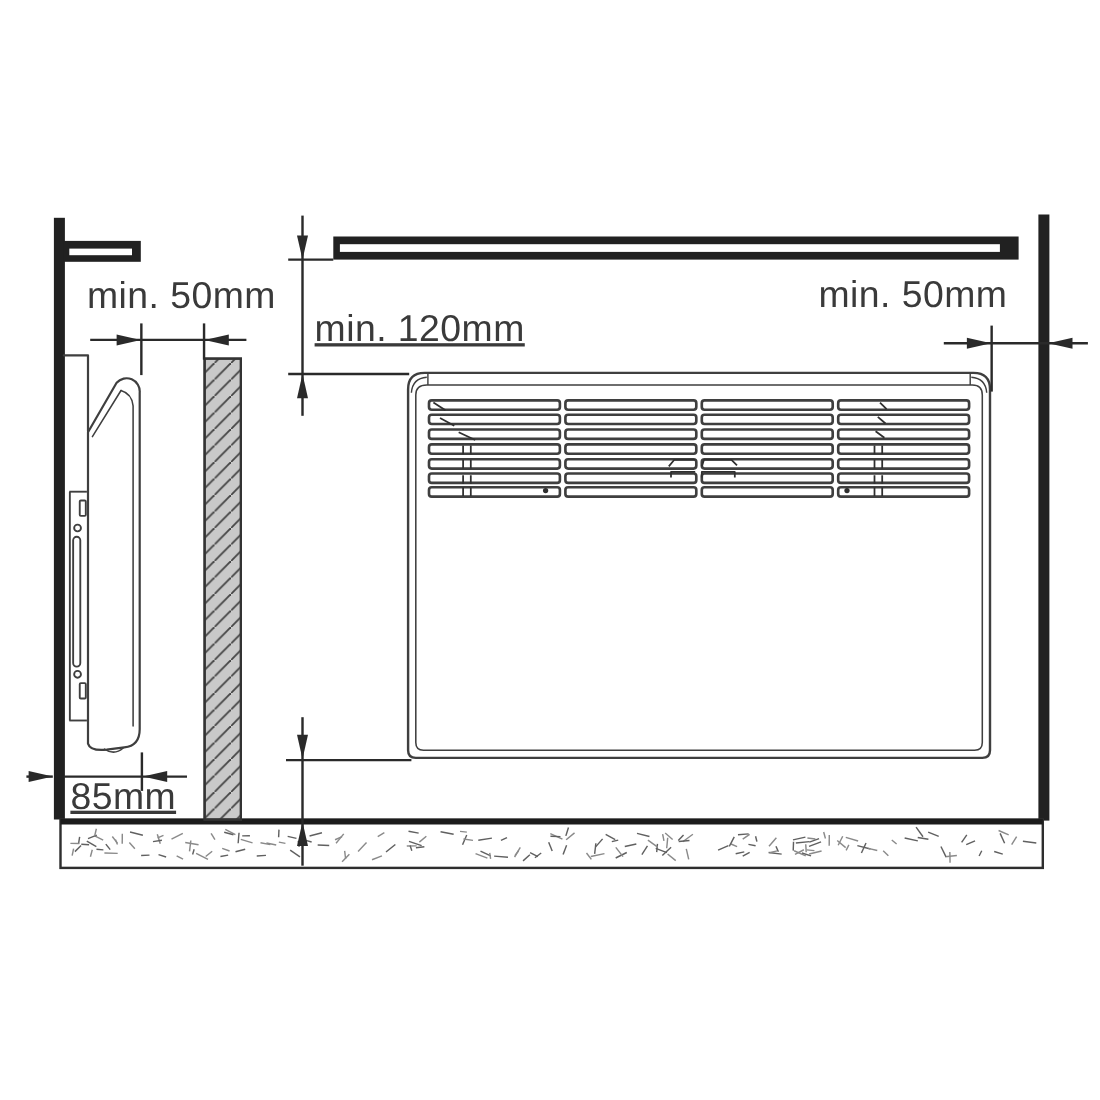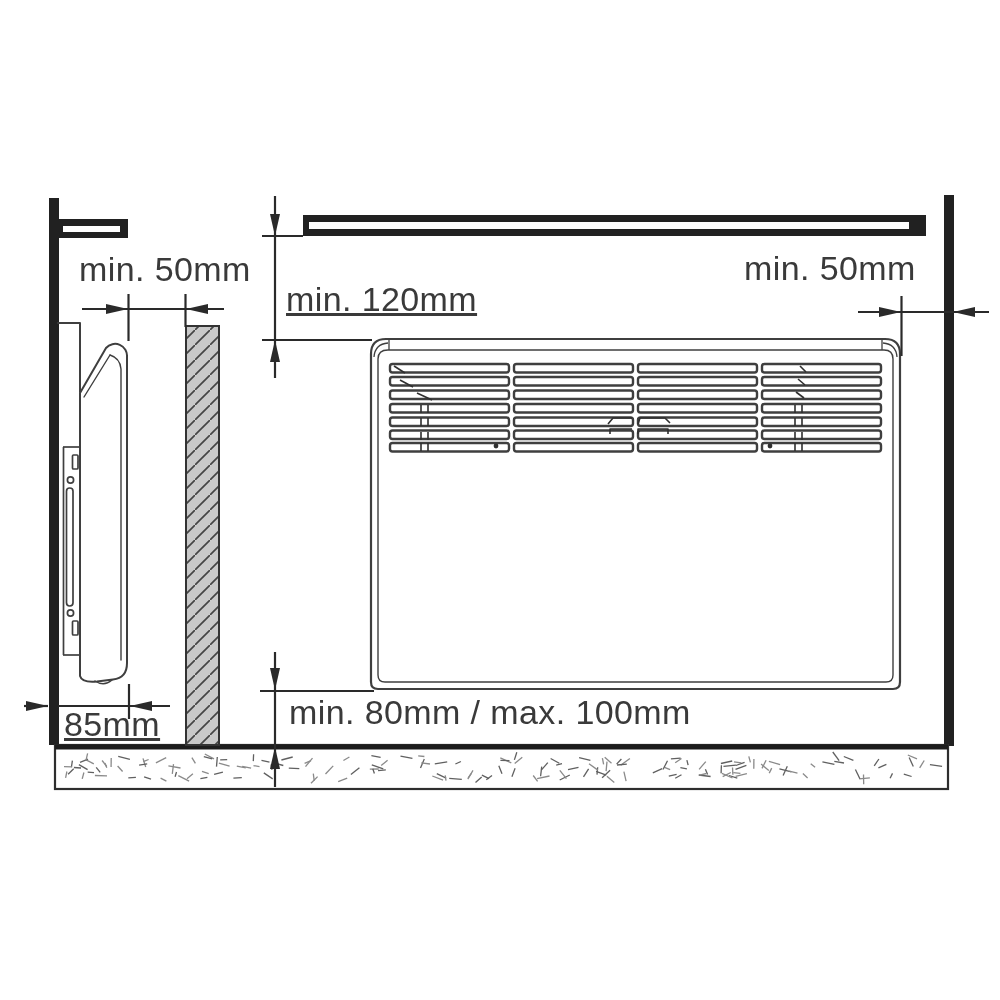--- a/index.html
+++ b/index.html
@@ -346,14 +346,13 @@
       <path class="dim" d="M260,691 L374,691"></path>
       <polygon class="ah" points="275,690 270,668 280,668"></polygon>
       <polygon class="ah" points="275,747 270,769 280,769"></polygon>
     </g>
   </svg>
 
   <div class="dim-label" style="left:79px;top:252px;">min. 50mm</div>
   <div class="dim-label" style="left:286px;top:282px;text-decoration:underline;">min. 120mm</div>
   <div class="dim-label" style="left:744px;top:251px;">min. 50mm</div>
   <div class="dim-label" style="left:64px;top:707px;text-decoration:underline;">85mm</div>
-  <div class="dim-label" style="left:289px;top:695px;">min. 80mm / max. 100mm</div>
 </div>
 
 </body></html>

